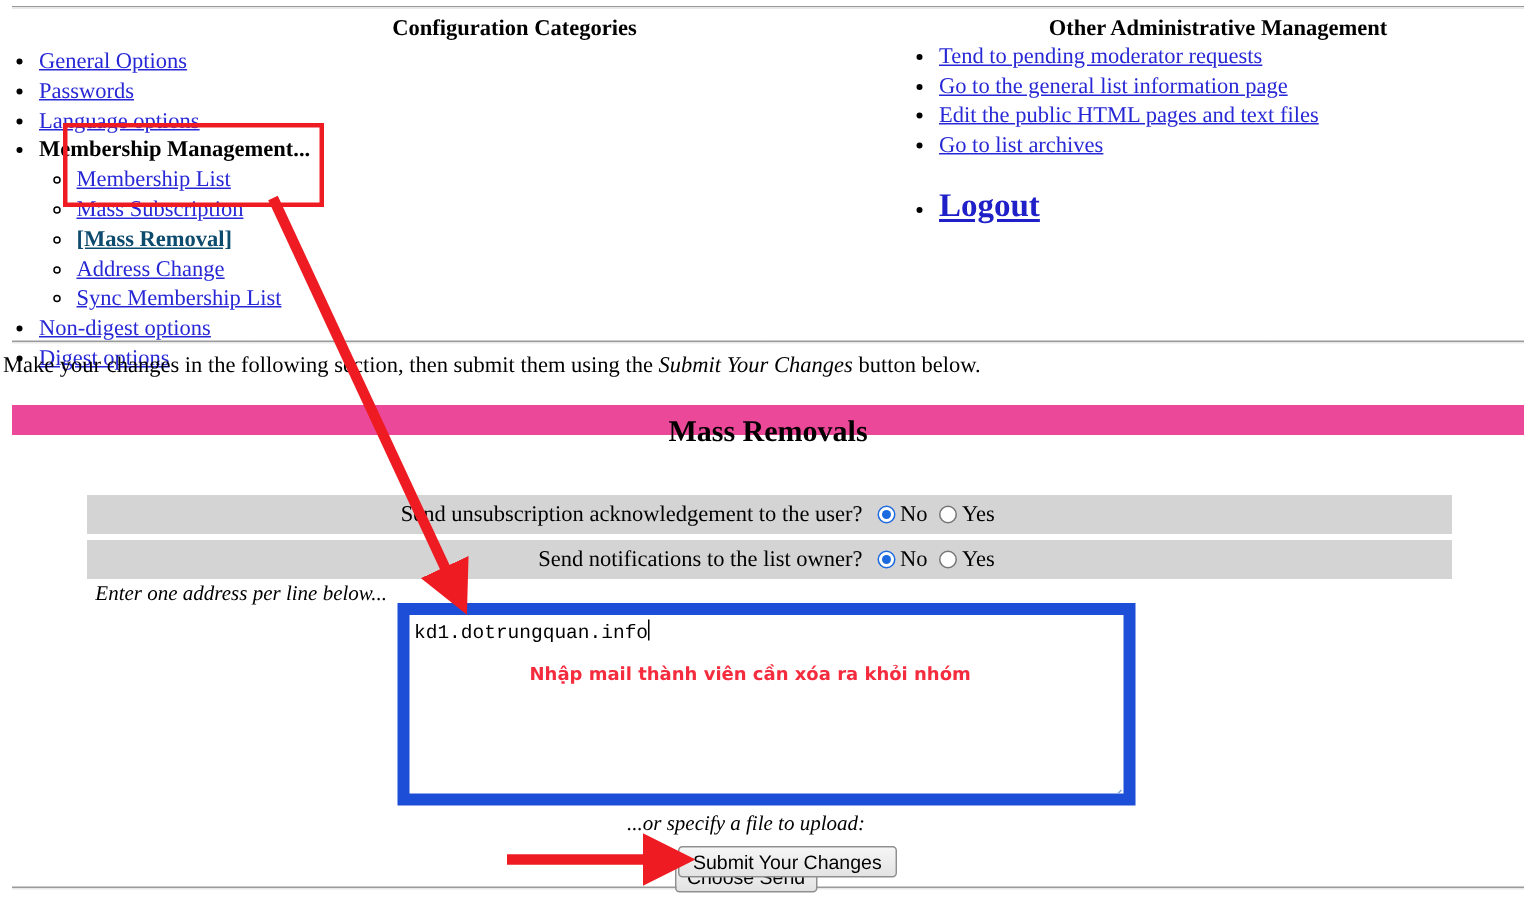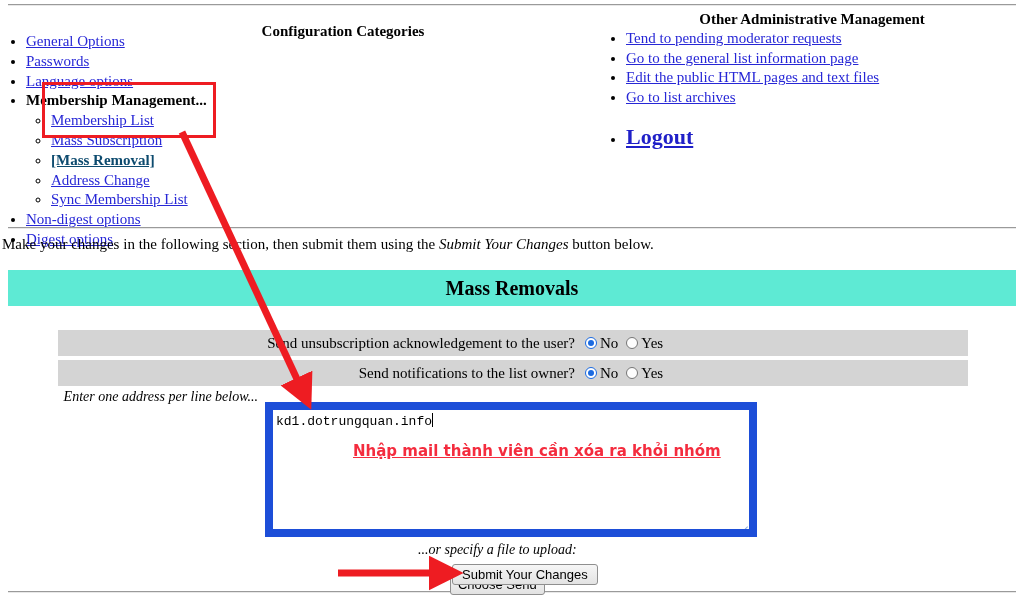--- a/index.html
+++ b/index.html
@@ -51,21 +51,21 @@
     width: 1024px;
     height: 210px;
   }
   .col-general {
     position: absolute;
     left: 0px; top: 22px;
     width: 230px;
   }
   .col-config {
     position: absolute;
-    left: 228px; top: 12px;
+    left: 228px; top: 0px;
     width: 230px;
   }
   .col-other {
     position: absolute;
     left: 600px; top: 0px;
     width: 424px;
   }
   .col-head {
     font-weight: bold;
     font-size: 15px;
@@ -114,22 +114,22 @@
     white-space: nowrap;
   }
   .instruct i { font-style: italic; }
 
   
   .banner {
     position: absolute;
     left: 8px;
     top: 270px;
     width: 1008px;
-    height: 36px;
-    background: #5eead4;
+    height: 20px;
+    background: #ec4899;
     text-align: center;
     font-weight: bold;
     font-size: 20px;
     line-height: 36px;
     color: #000;
   }
   .opt-row {
     position: absolute;
     left: 58px;
     width: 910px;
@@ -220,26 +220,25 @@
     width: 1px;
     height: 14px;
     background: #000;
     vertical-align: -2px;
   }
   .ta-note {
     position: absolute;
     left: 80px;
     top: 32px;
     font-family: "DejaVu Sans", "Liberation Sans", sans-serif;
-    font-size: 15px;
+    font-size: 12px;
     font-weight: bold;
     color: #f42c3e;
     text-shadow: 0 0 2px rgba(255,255,255,0.9);
     white-space: nowrap;
-    text-decoration: underline;
   }
   .resize-grip {
     position: absolute;
     right: 1px;
     bottom: 1px;
     width: 10px;
     height: 10px;
   }
   .resize-grip i {
     position: absolute;

